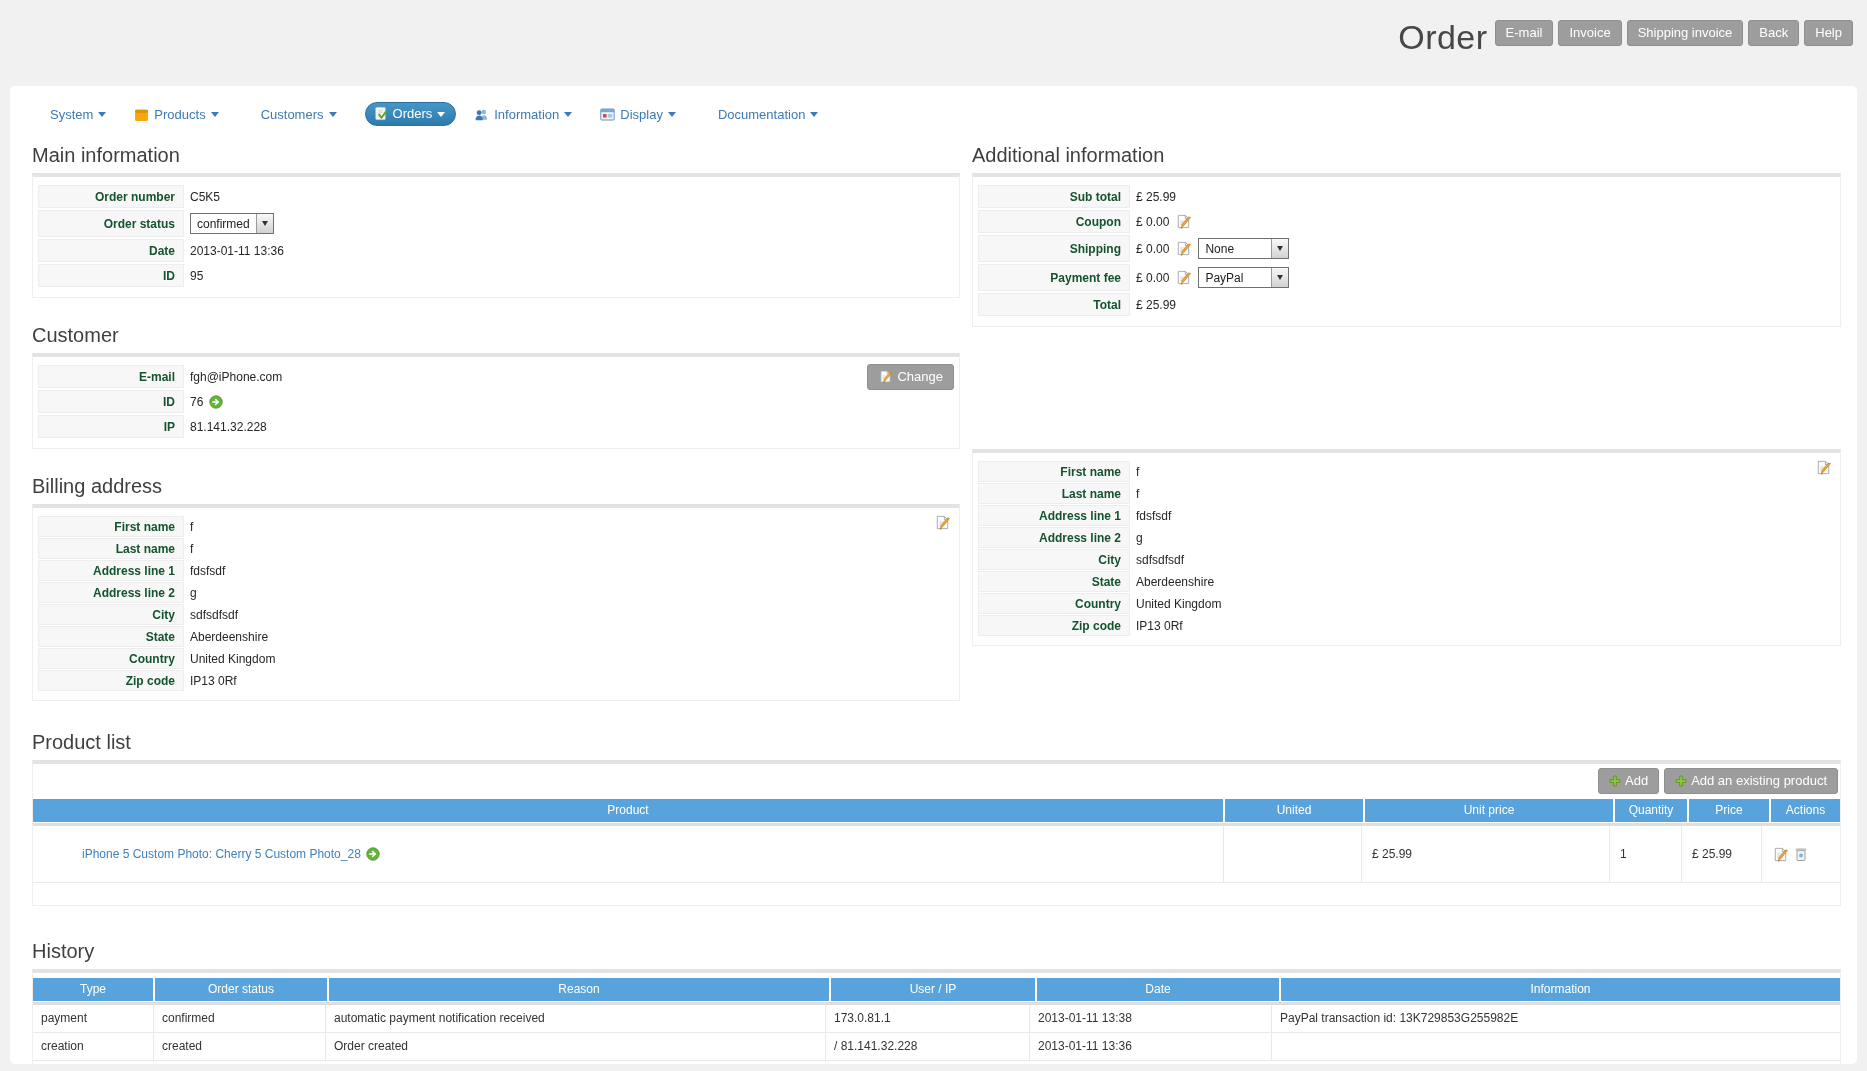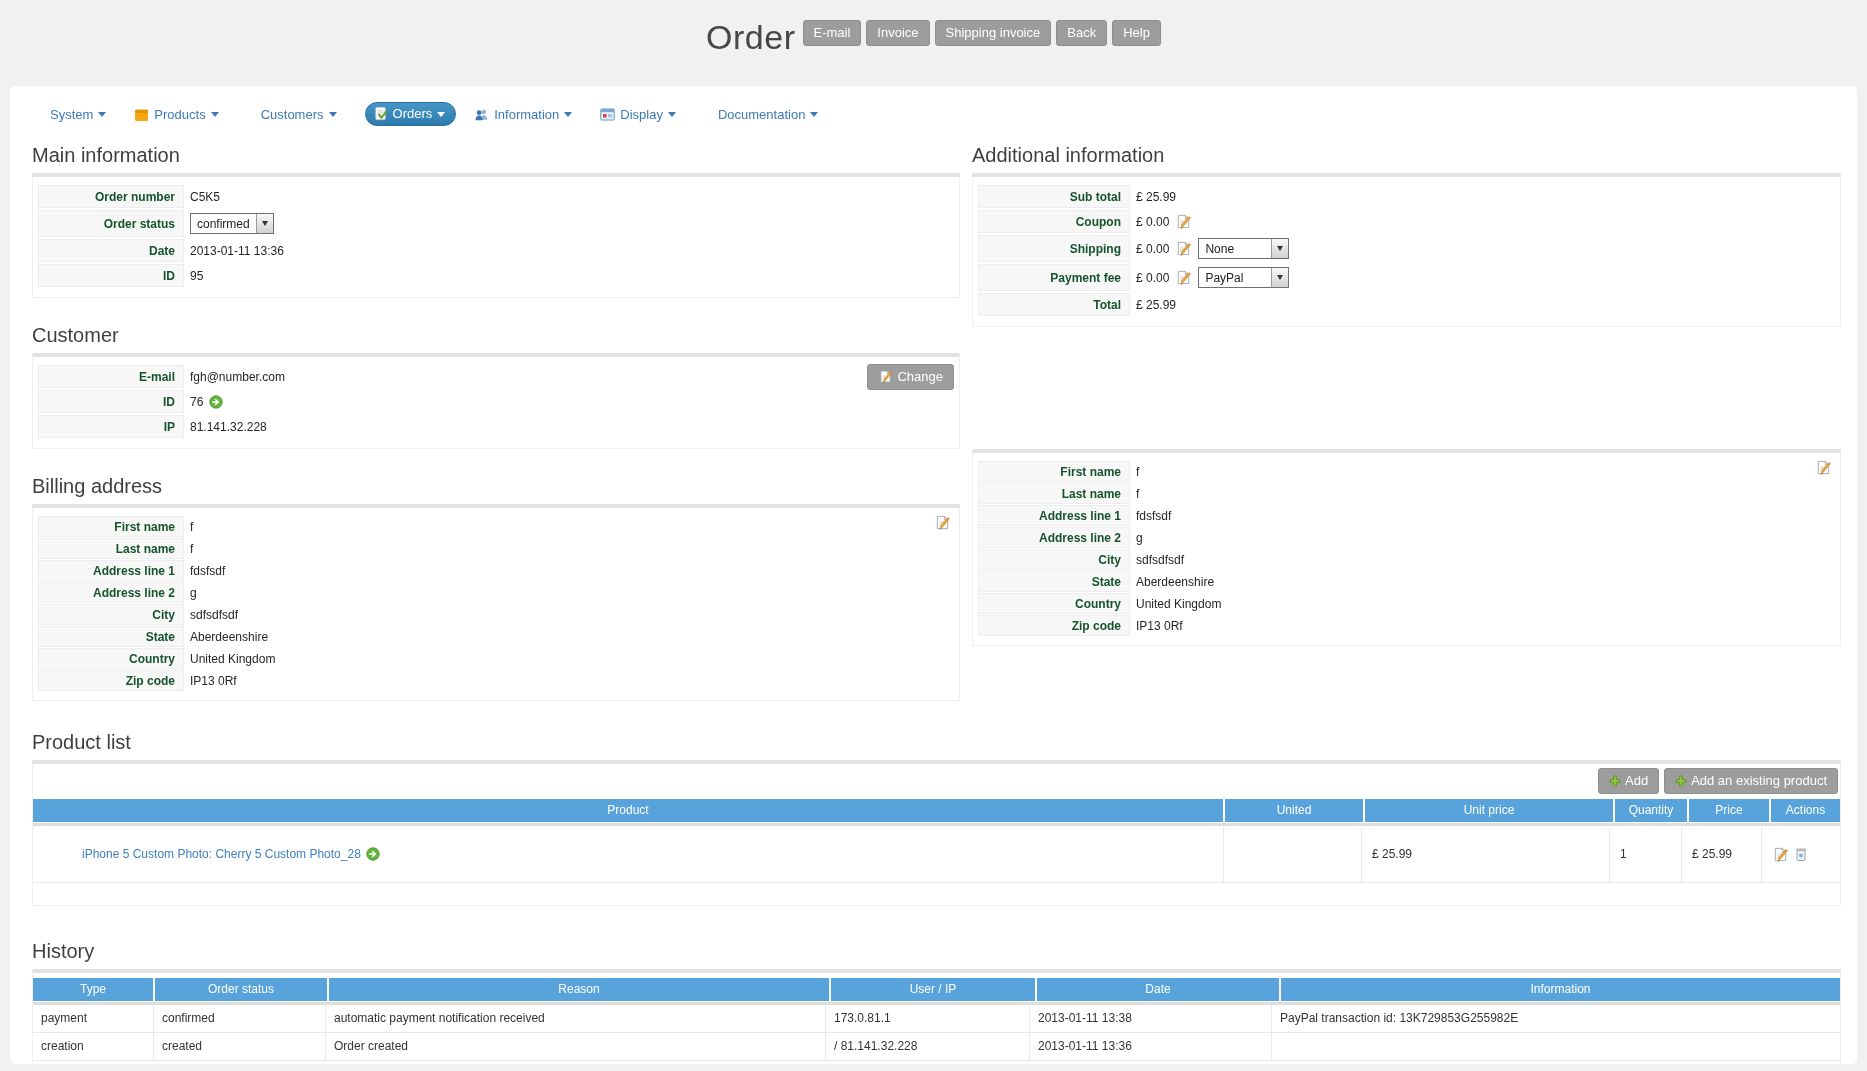--- a/index.html
+++ b/index.html
@@ -1,20 +1,20 @@
 <!DOCTYPE html>
 <html><head>
 <meta charset="utf-8">
 <style>
   * { margin:0; padding:0; box-sizing:border-box; }
   html,body { width:1867px; height:1071px; overflow:hidden; background:#f1f1f1;
               font-family:"Liberation Sans", sans-serif; }
 
   
-  .top-header { height:86px; display:flex; justify-content:center;
+  .top-header { height:86px; display:flex; justify-content:flex-end;
                 align-items:flex-start; padding:18px 14px 0 14px;gap:7px; }
   .page-title { font-size:34px; font-weight:200; color:#474747; letter-spacing:.5px; }
   .hdr-buttons { display:flex; gap:5px; margin-top:2px; }
   .btn { display:inline-flex; align-items:center; gap:4px; background:#9d9d9d;
          border:1px solid #8f8f8f; border-radius:3px; color:#fff; font-size:13px;
          padding:4px 10px 5px; cursor:default; white-space:nowrap; }
   .btn .icon { width:15px; height:15px; }
 
   
   .card { background:#fff; margin:0 10px; height:978px; border-radius:5px;
@@ -232,21 +232,21 @@
       <div class="sec-heading mt">Customer</div>
       <div class="panel">
         <button class="btn change-btn">
           <svg class="icon icon14">
               <use href="#sym-edit"></use>
             </svg>
           <span>Change</span>
         </button>
         <div class="irow">
           <div class="lbl">E-mail</div>
-          <div class="val">fgh@number.com</div>
+          <div class="val">fgh@iPhone.com</div>
         </div>
         <div class="irow">
           <div class="lbl">ID</div>
           <div class="val">
             <span>76</span>
             <svg class="icon icon14">
                 <use href="#sym-go"></use>
               </svg>
           </div>
         </div>

